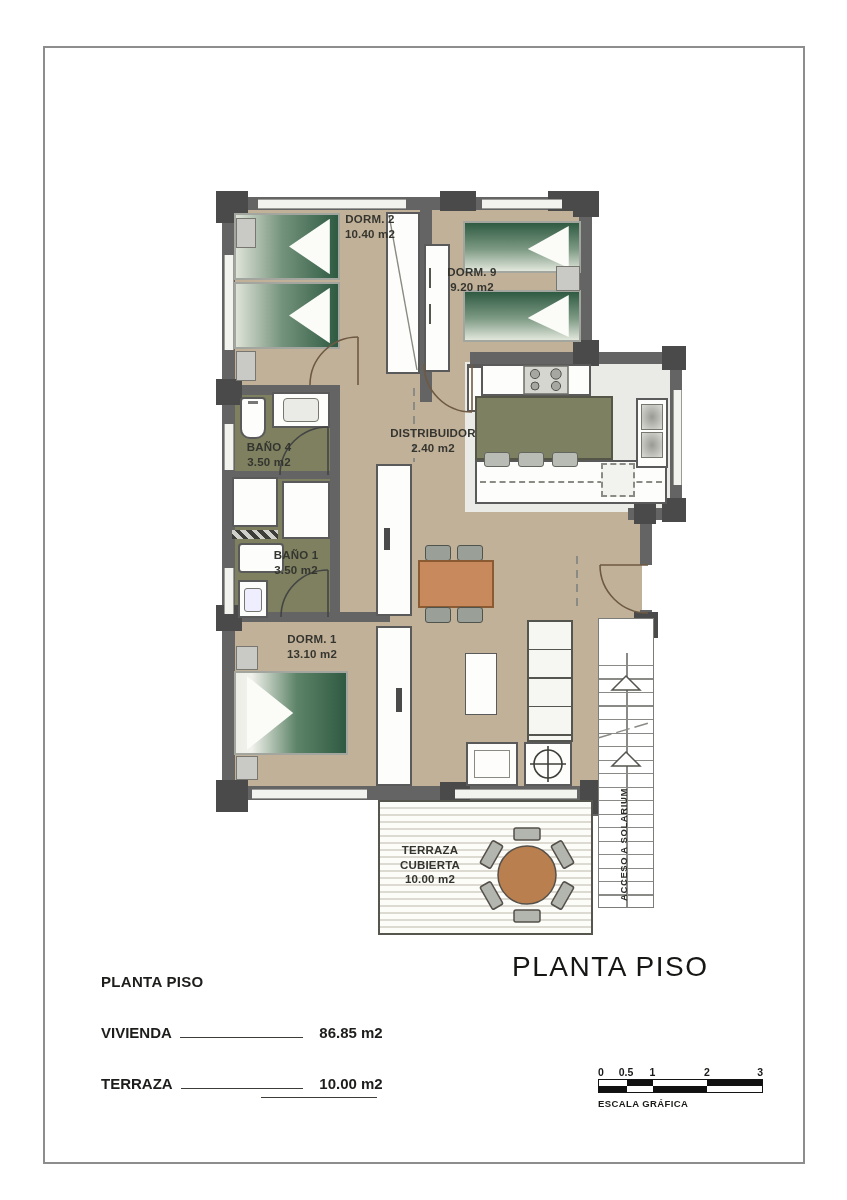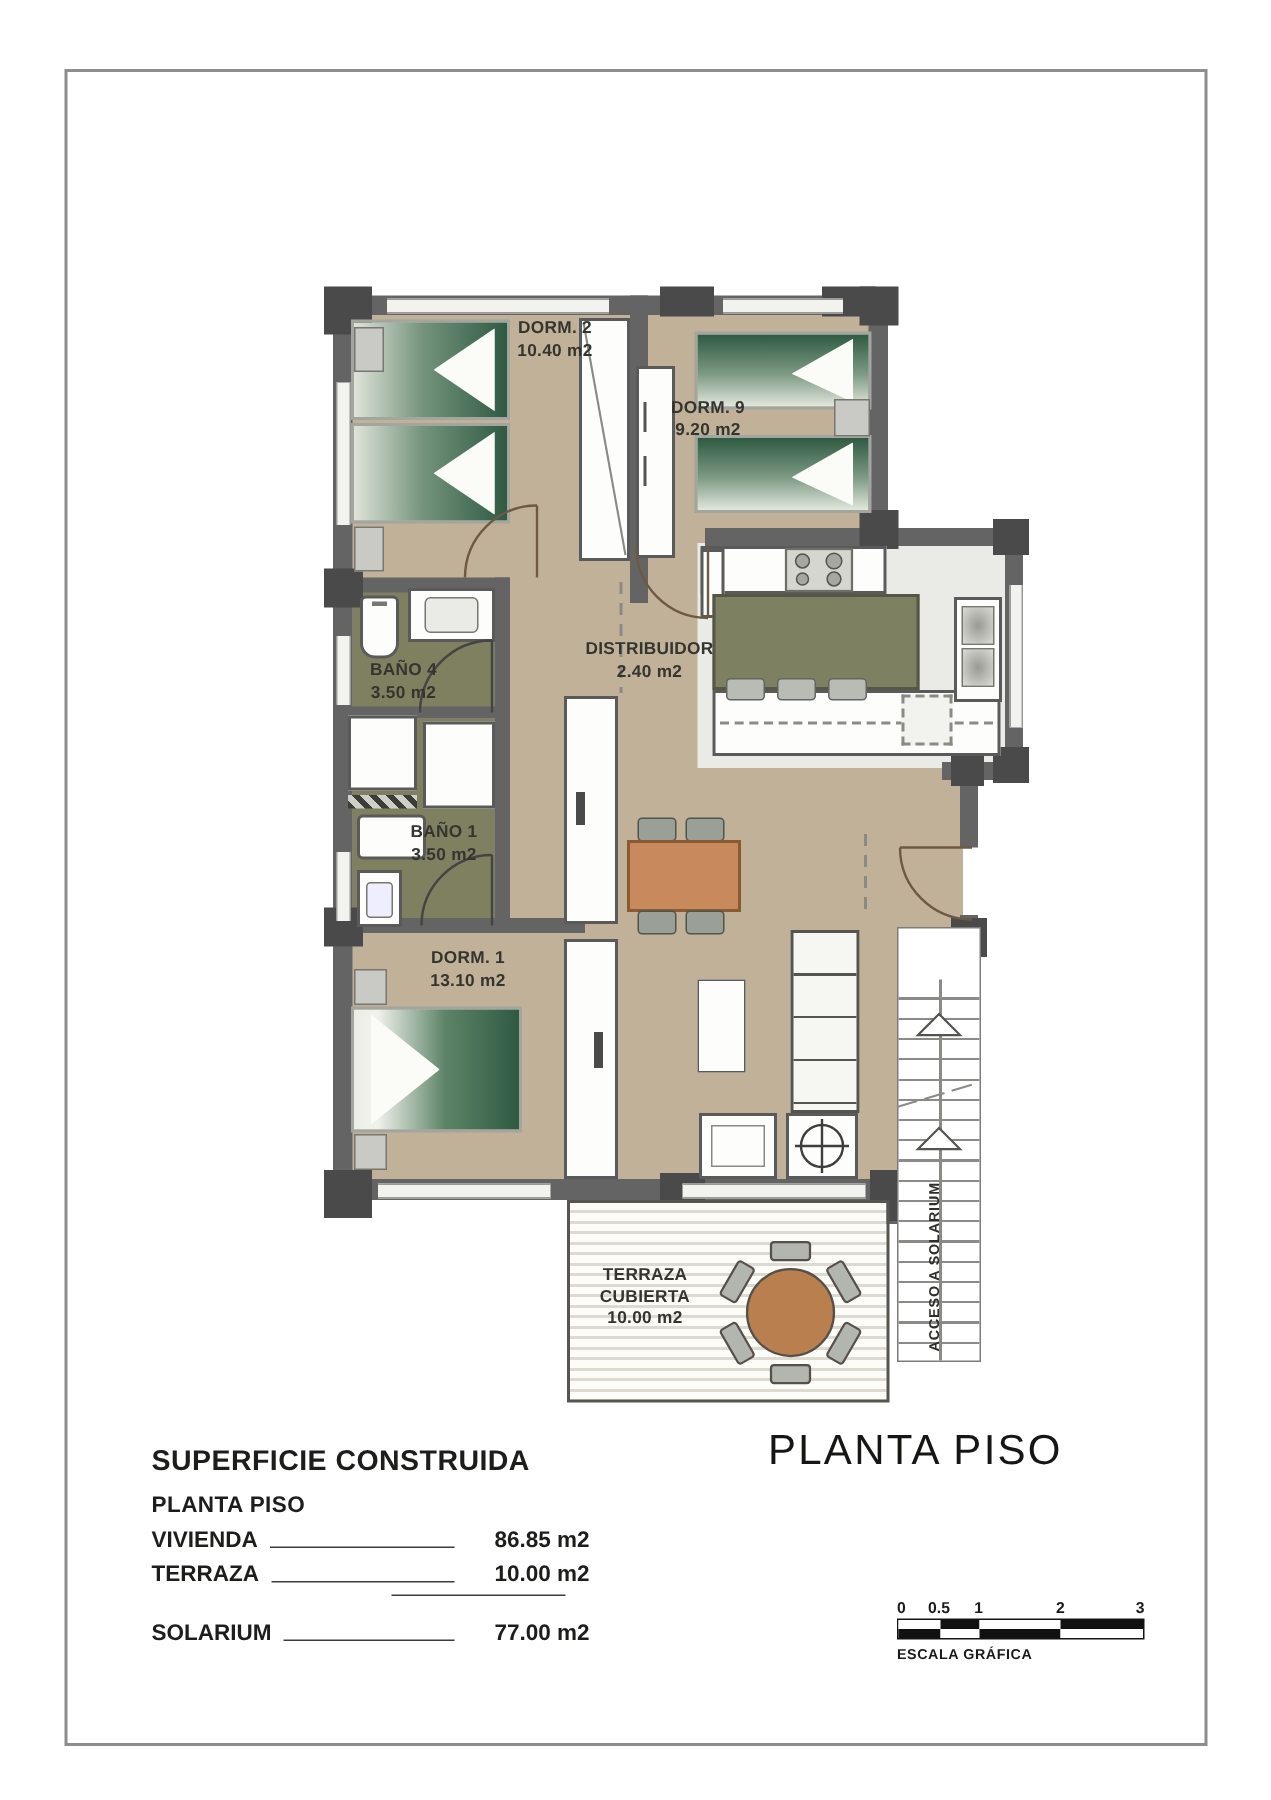--- a/index.html
+++ b/index.html
@@ -41,21 +41,21 @@
   
   .sofa{position:absolute;background:#f6f6f2;border:2px solid #55554f;box-sizing:border-box;
     background-image:repeating-linear-gradient(180deg,transparent 0 27px,#55554f 27px 28.5px);}
   
   #summary{position:absolute;left:101px;top:964px;width:292px;color:#1d1d1b;}
   #summary .head{font-size:19px;font-weight:bold;letter-spacing:.3px;}
   #summary .sub{font-size:15px;font-weight:bold;margin-top:9px;letter-spacing:.3px;}
   .srow{display:flex;align-items:flex-end;font-size:15px;font-weight:bold;margin-top:6px;}
   .srow .lbl{white-space:nowrap;}
   .srow .leader{flex:1;border-bottom:1.5px solid #3c3c38;margin:0 6px 3px 8px;}
-  .srow .val{width:84px;text-align:right;white-space:nowrap;}
+  .srow .val{width:84px;text-align:center;white-space:nowrap;margin-top:28px;}
   #subtotal-rule{margin-left:160px;border-top:1.5px solid #3c3c38;margin-top:5px;width:116px;}
   .gap{height:10px;}
   #plan-title{position:absolute;left:512px;top:951px;width:200px;font-size:28px;color:#161614;
               letter-spacing:1.5px;font-weight:500;}
   
   #scalebar{position:absolute;left:598px;top:1066px;width:165px;}
   #scale-ticks{position:relative;height:13px;font-size:10.5px;font-weight:bold;color:#1a1a18;}
   #scale-ticks span{position:absolute;transform:translateX(-50%);}
   #scale-rows{border:1.5px solid #141414;}
   .scale-row{display:flex;height:6px;}
@@ -284,39 +284,33 @@
     <div>DORM. 1</div>
     <div>13.10 m2</div>
   </div>
   <div class="room-label" style="left:382px;top:843px;width:96px;">
     <div>TERRAZA</div>
     <div>CUBIERTA</div>
     <div>10.00 m2</div>
   </div>
 
   <div id="summary">
-    <div class="head">SUPERFICIE CONSTRUIDA</div>
     <div class="sub">PLANTA PISO</div>
     <div class="srow">
       <span class="lbl">VIVIENDA</span>
       <span class="leader"></span>
       <span class="val">86.85 m2</span>
     </div>
     <div class="srow">
       <span class="lbl">TERRAZA</span>
       <span class="leader"></span>
       <span class="val">10.00 m2</span>
     </div>
     <div id="subtotal-rule"></div>
     <div class="gap"></div>
-    <div class="srow">
-      <span class="lbl">SOLARIUM</span>
-      <span class="leader"></span>
-      <span class="val">77.00 m2</span>
-    </div>
   </div>
 
   <div id="plan-title">PLANTA PISO</div>
 
   <div id="scalebar">
     <div id="scale-ticks">
       <span style="left:0;transform:none;">0</span>
       <span style="left:17%;">0.5</span>
       <span style="left:33%;">1</span>
       <span style="left:66%;">2</span>

